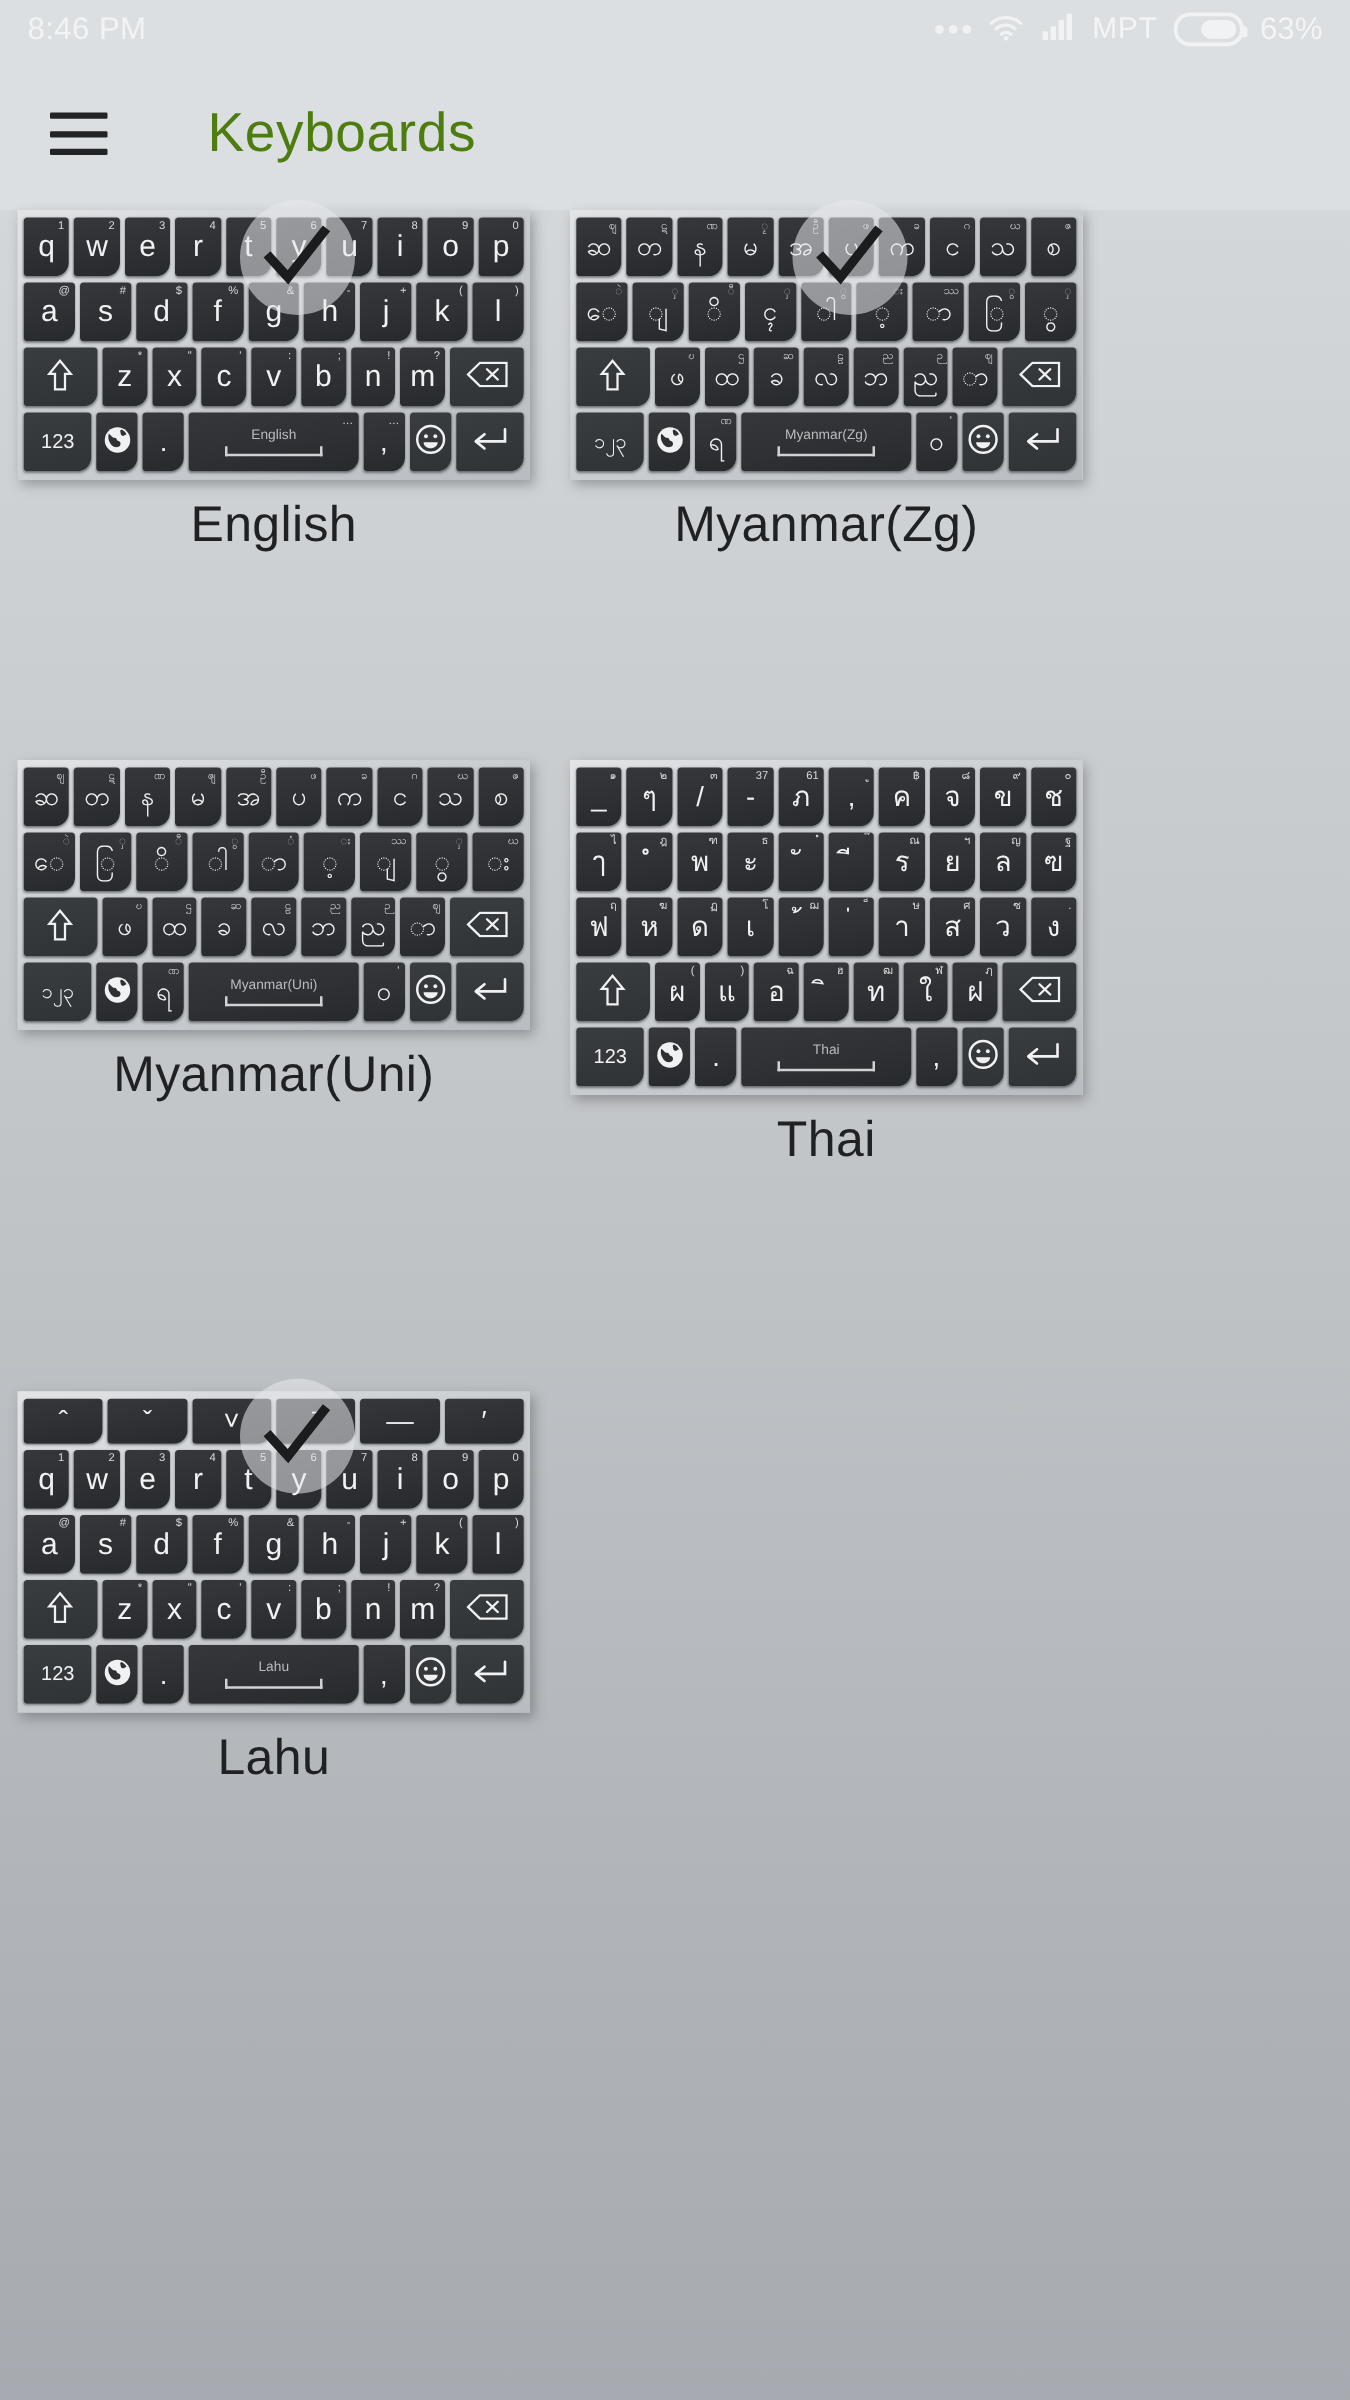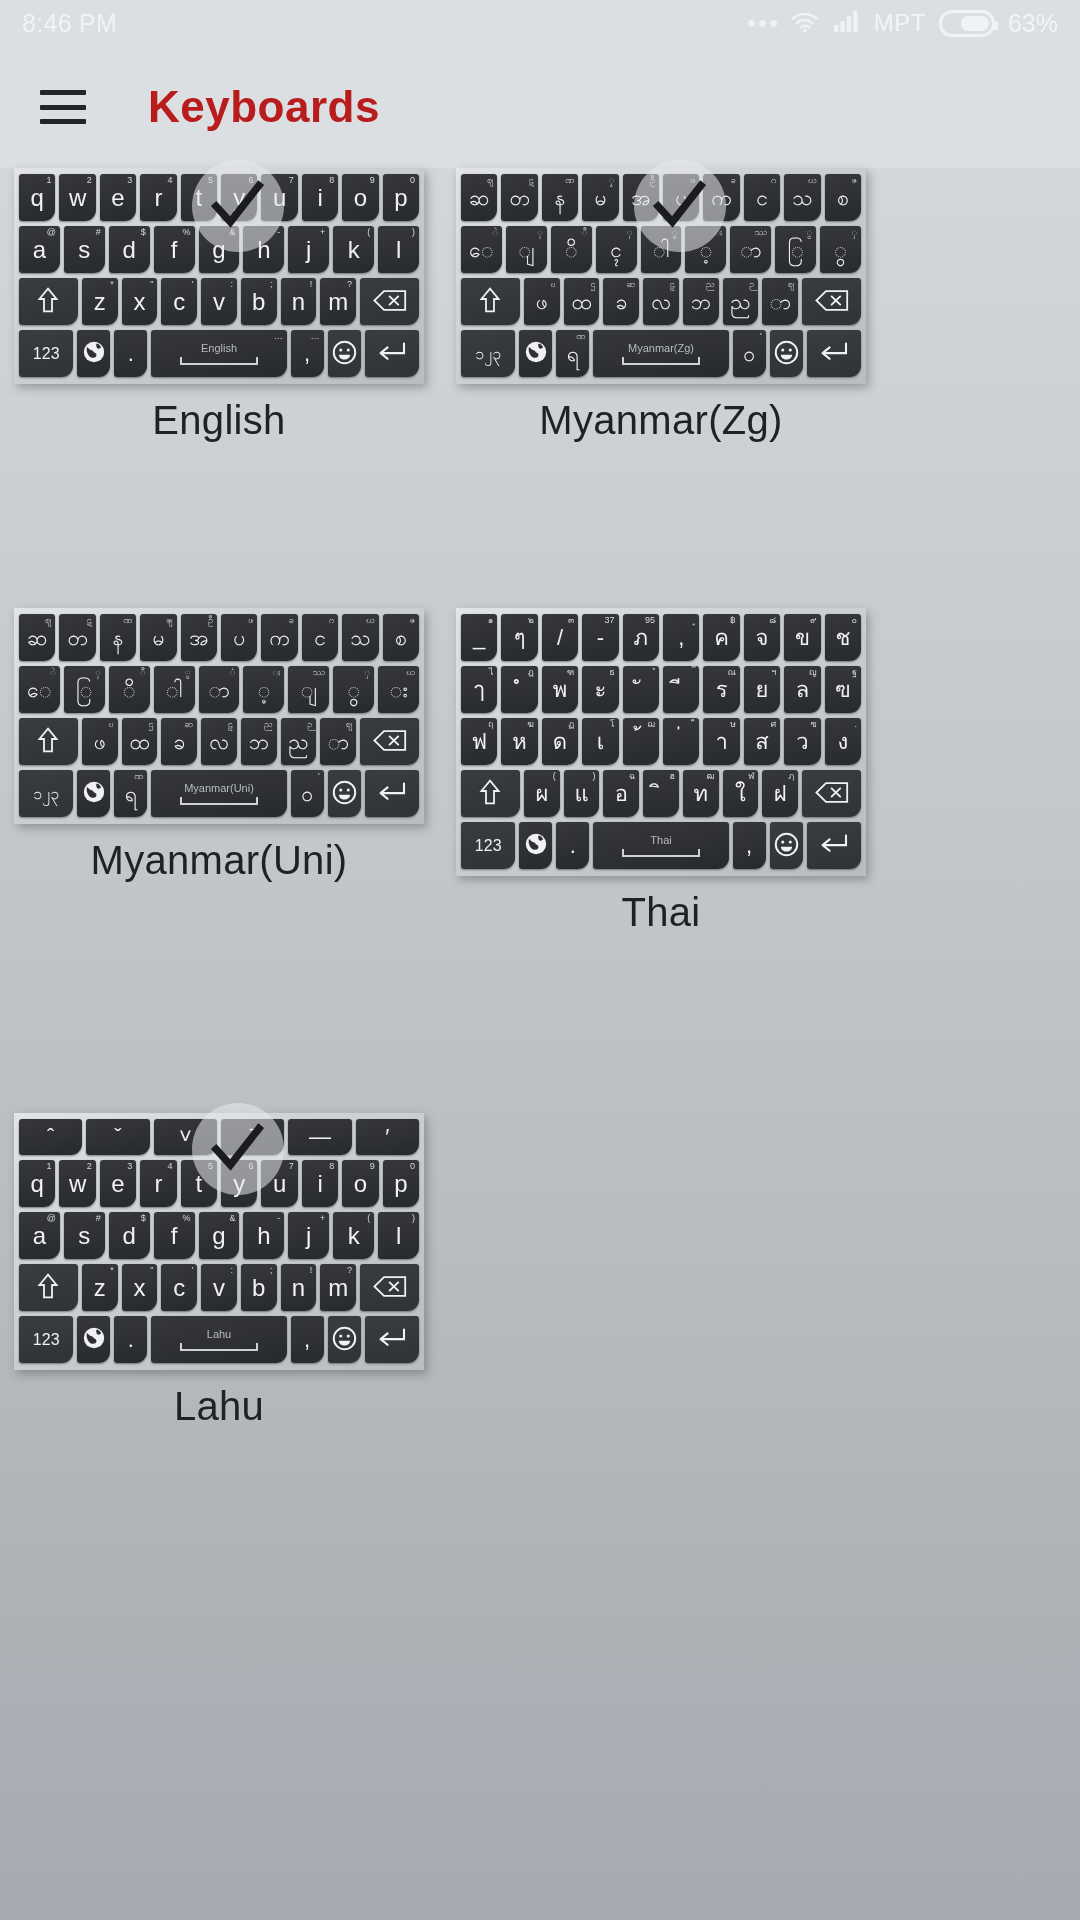--- a/index.html
+++ b/index.html
@@ -39,22 +39,22 @@
   
   .appbar {
     height: 122px; width: 100%;
     background: #dcdfe1;
     display: flex; align-items: center;
     padding: 0 40px;
   }
   .hamburger { width: 46px; height: 34px; display: flex; flex-direction: column; justify-content: space-between; cursor: pointer; }
   .hamburger span { display: block; height: 5px; background: #222425; border-radius: 1px; }
   .appbar h1 {
-    margin-left: 62px;
-    font-size: 44px; font-weight: 700; color: #b91c1c;
+    margin-left: 80px;
+    font-size: 44px; font-weight: 400; color: #4d7c0f;
     letter-spacing: .5px;
   }
 
   
   .board-area { position: relative; width: 1080px; height: 1752px; }
   .card { position: absolute; }
   .card-label {
     text-align: center; font-size: 40px; color: #1f2123; font-weight: 400;
     margin-top: 14px; letter-spacing: .3px; white-space: nowrap;
   }
@@ -686,21 +686,21 @@
           <div class="key">
             <span class="main md">/</span>
             <span class="alt">๓</span>
           </div>
           <div class="key">
             <span class="main md">-</span>
             <span class="alt">37</span>
           </div>
           <div class="key">
             <span class="main md">ภ</span>
-            <span class="alt">95</span>
+            <span class="alt">61</span>
           </div>
           <div class="key">
             <span class="main md">,</span>
             <span class="alt">ู</span>
           </div>
           <div class="key">
             <span class="main md">ค</span>
             <span class="alt">฿</span>
           </div>
           <div class="key">

